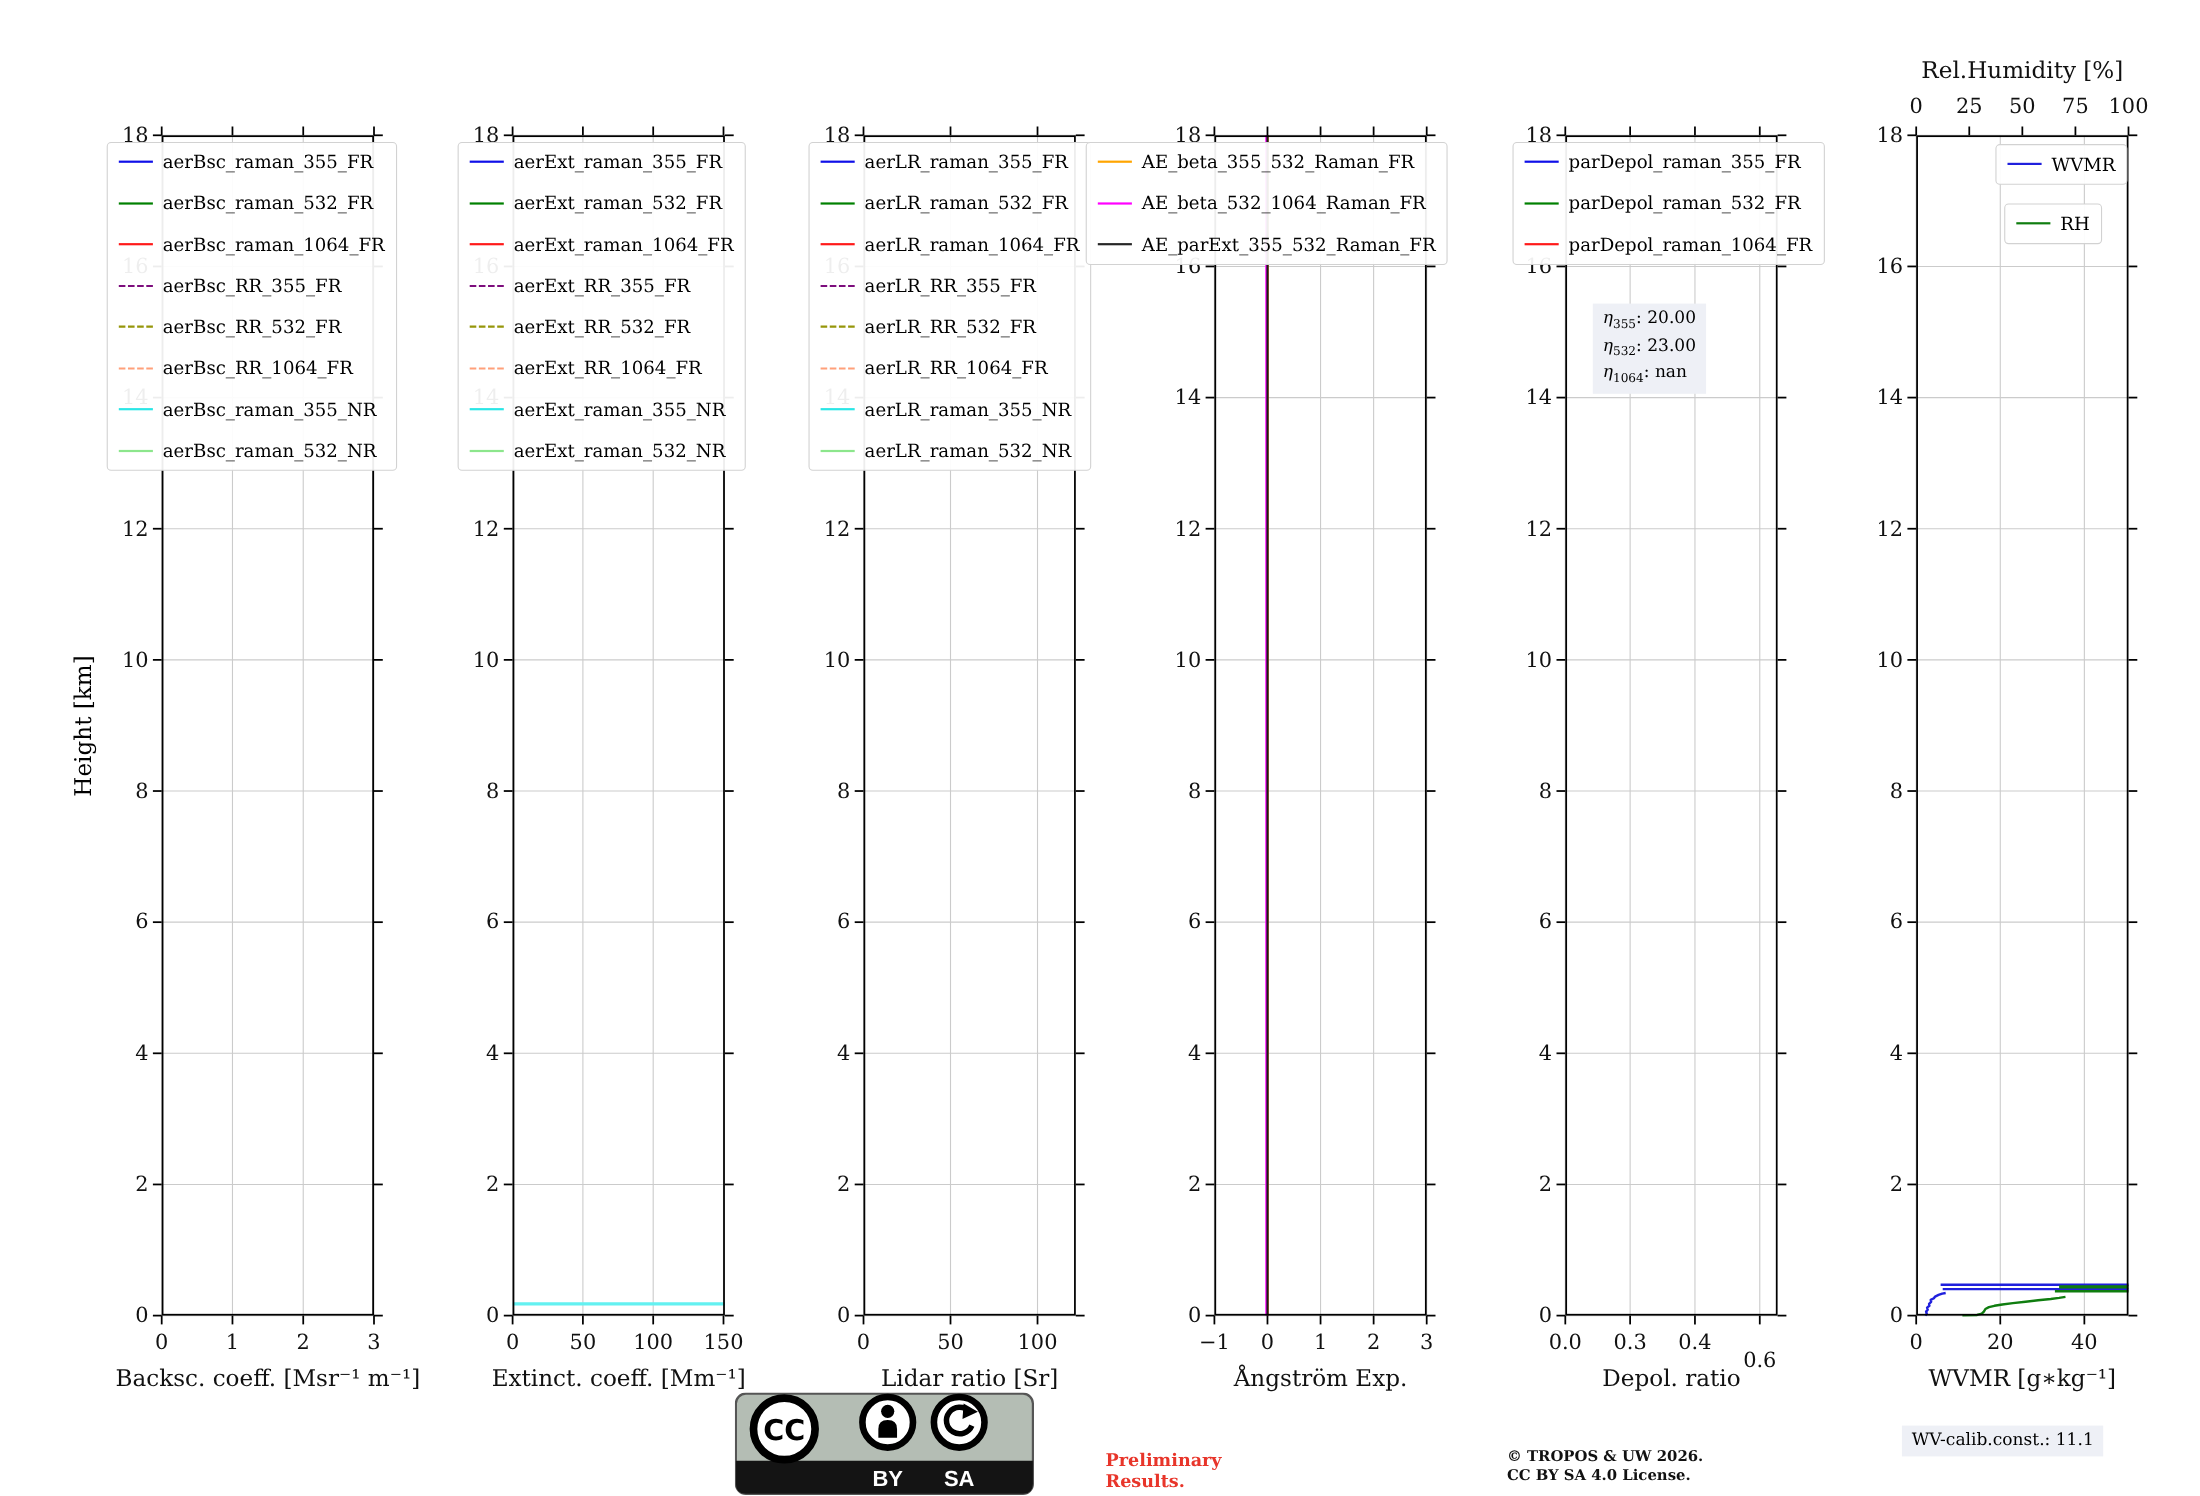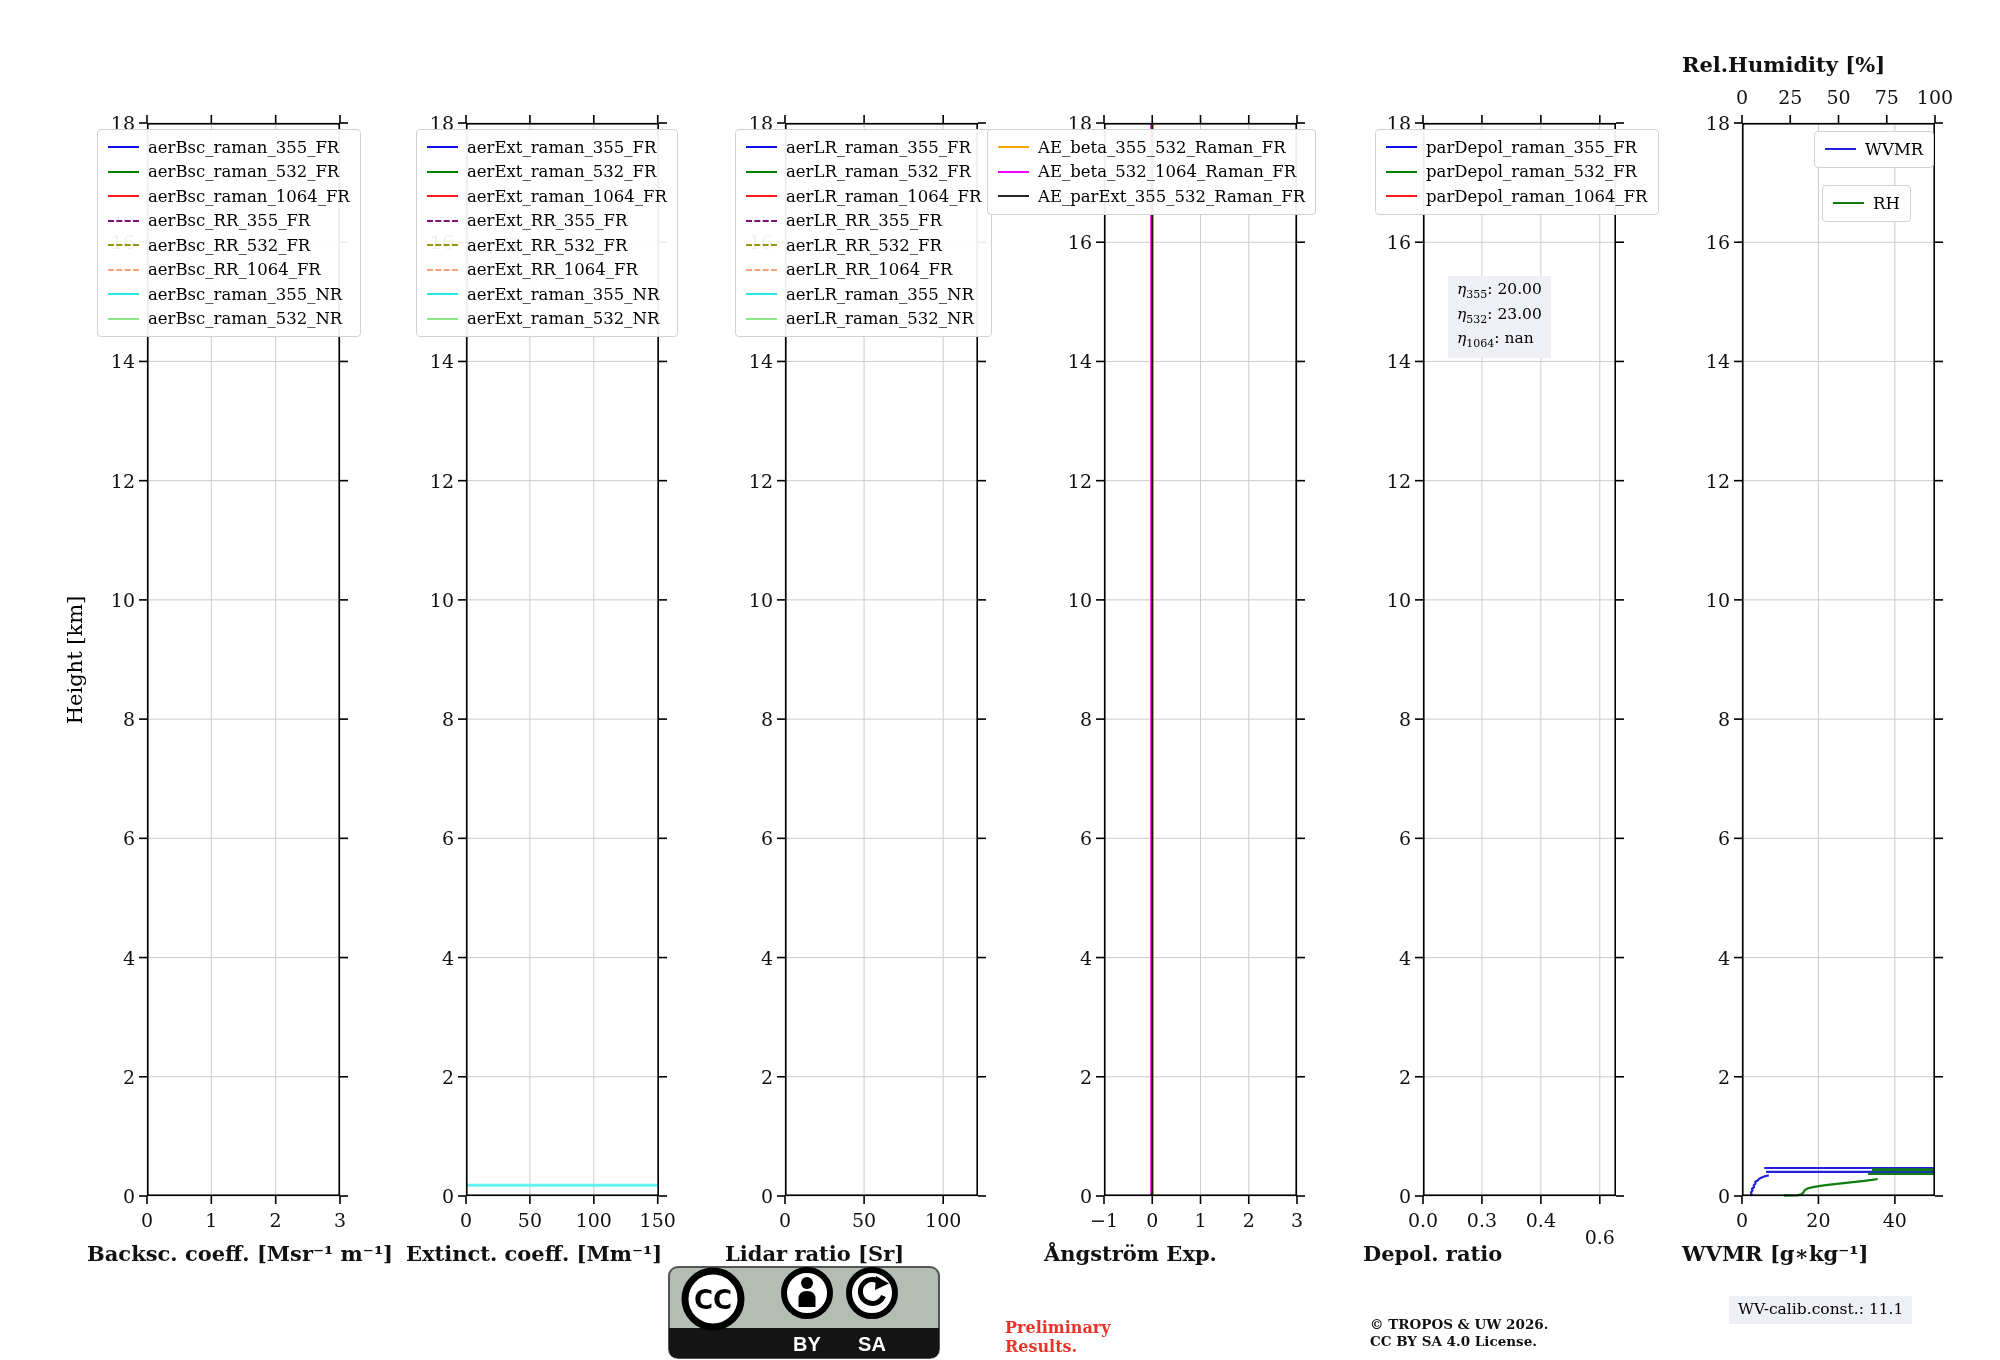--- a/index.html
+++ b/index.html
@@ -8,23 +8,23 @@
   .title{position:absolute;top:22px;left:0;width:100%;text-align:center;
          font-size:26px;color:#111;}
   #height-label-wrap{position:absolute;left:55px;top:123px;height:1073px;width:40px;
          display:flex;align-items:center;justify-content:center;}
   #height-label-wrap span{transform:rotate(-90deg);white-space:nowrap;font-size:21px;}
   .panel{position:absolute;}
   .panel svg{position:absolute;left:0;top:0;overflow:visible;}
   .ticklabel{position:absolute;font-size:19px;color:#111;line-height:24px;}
   .xlab{width:60px;text-align:center;}
   .ylab{width:38px;text-align:right;}
-  .xlabel{position:absolute;text-align:left;font-size:21px;color:#111;white-space:nowrap;font-weight:bold;}
+  .xlabel{position:absolute;text-align:center;font-size:21px;color:#111;white-space:nowrap;}
   .legend{position:absolute;background:rgba(255,255,255,.93);border:1px solid #d2d2d2;
-          border-radius:4px;padding:6px 10px;display:flex;flex-direction:column;gap:2px;z-index:5;}
+          border-radius:4px;padding:6px 10px;display:flex;flex-direction:column;gap:15px;z-index:5;}
   .lrow{display:flex;align-items:center;gap:9px;height:22.5px;}
   .lsample{width:31px;flex:0 0 31px;height:0;}
   .llabel{font-size:16.5px;white-space:nowrap;}
   .annbox{position:absolute;background:#eef0f6;padding:4px 9px;font-size:15.5px;
           line-height:19.5px;white-space:nowrap;z-index:4;}
   #eta-box{left:1448px;top:276px;}
   #eta-box i{font-style:italic;}
   #eta-box sub{font-size:11px;}
   #refh-box{left:196px;top:1284px;}
   #wv-box{left:1729px;top:1296px;}

